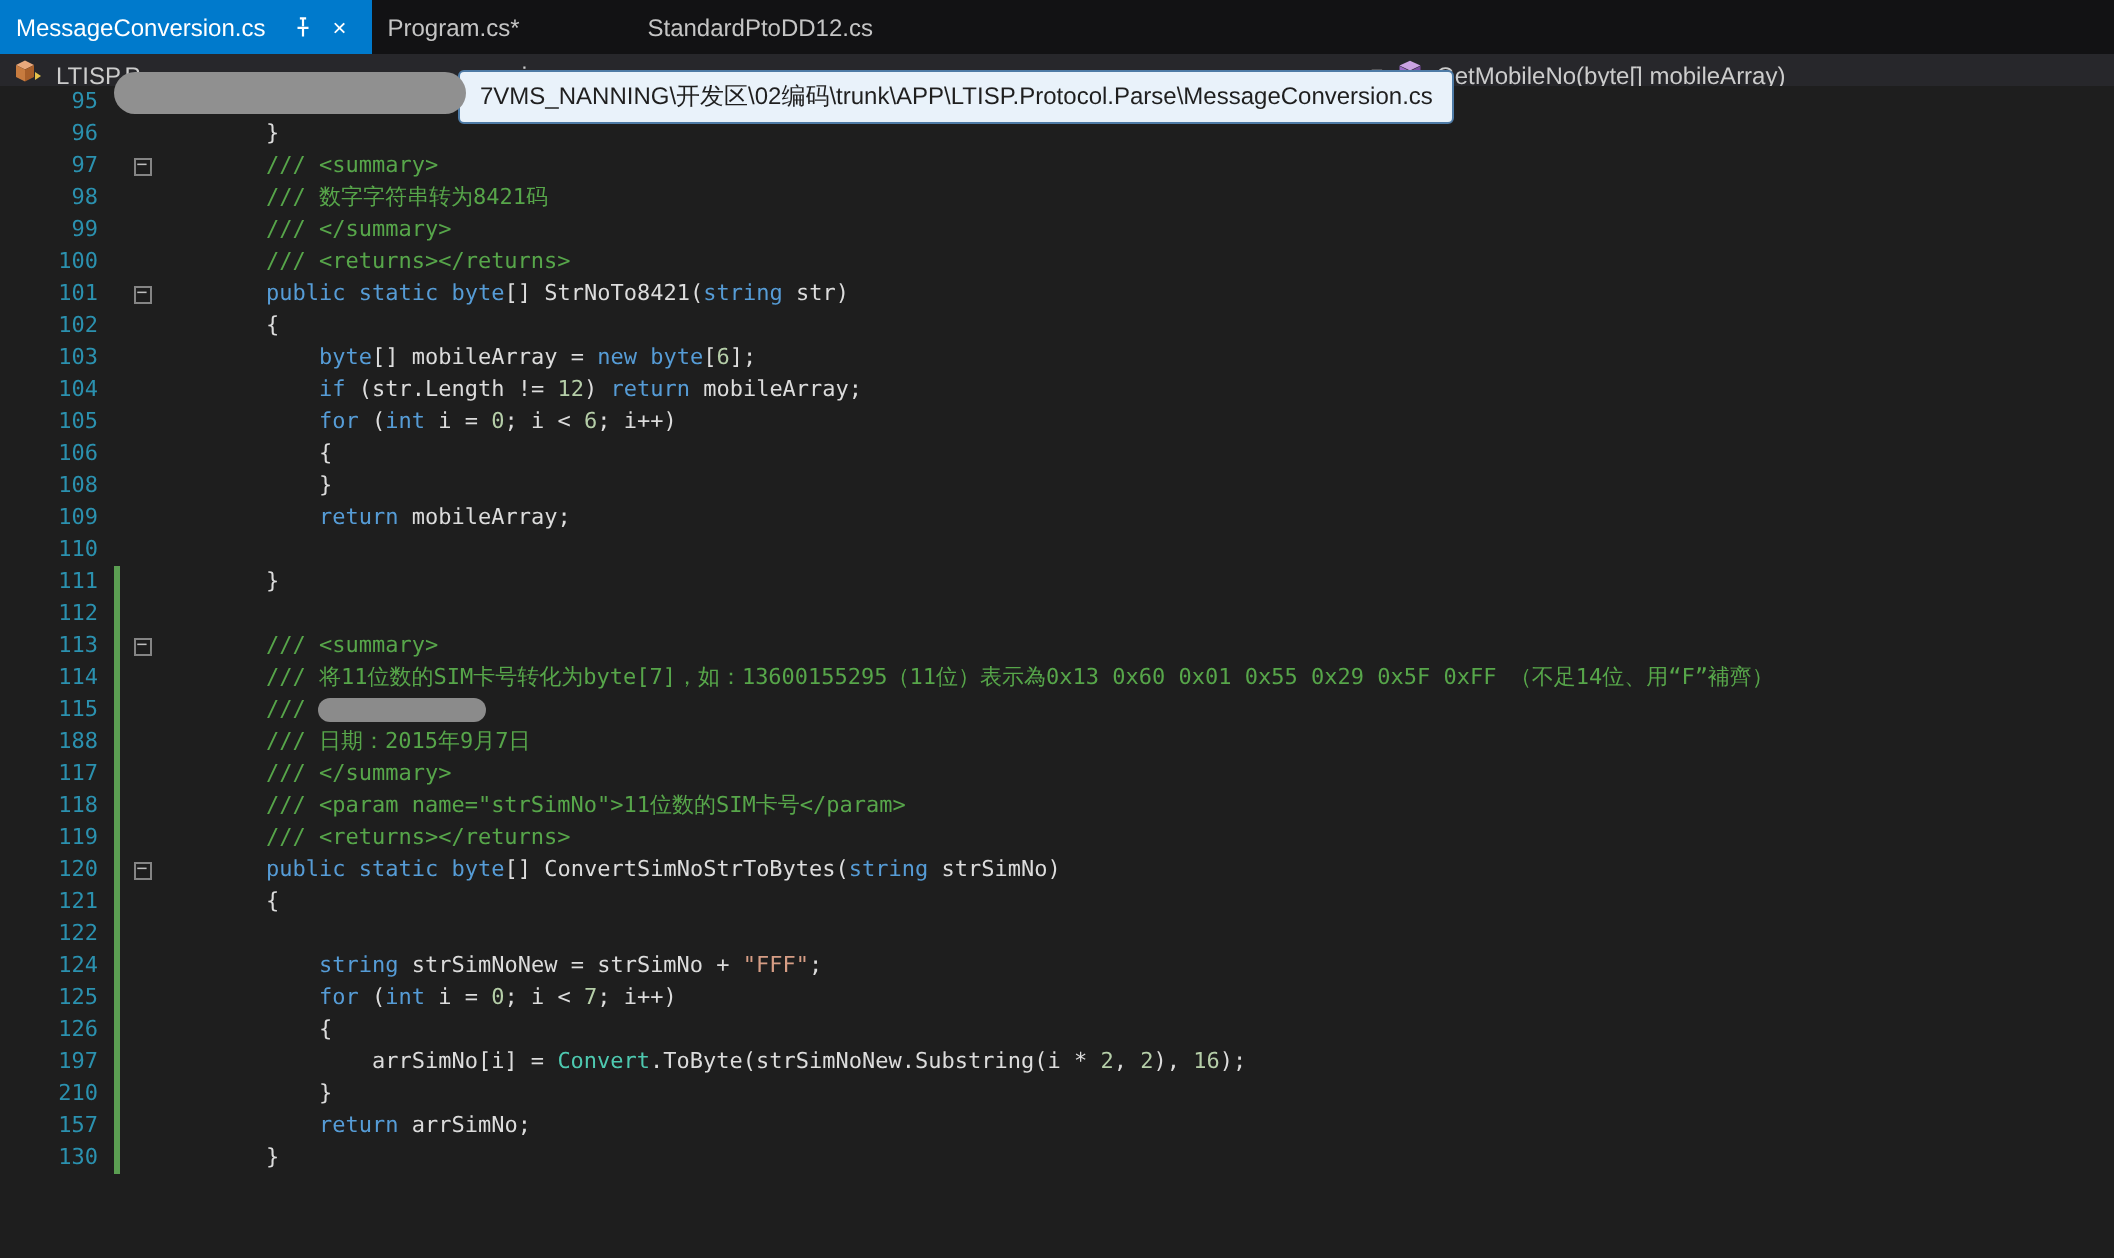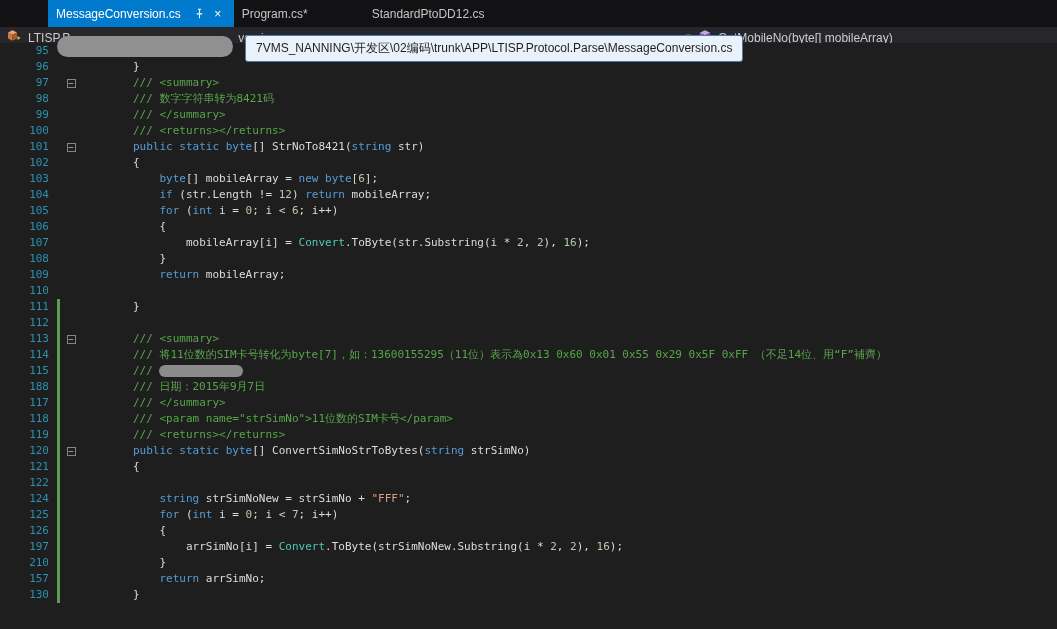--- a/index.html
+++ b/index.html
@@ -3,21 +3,21 @@
 <meta charset="utf-8">
 <style>
   html,body{margin:0;padding:0;}
   body{
     width:1057px;height:629px;overflow:hidden;
     background:#1E1E1E;
     font-family:"Liberation Sans",sans-serif;
     position:relative;
   }
   
-  .tabbar{height:27px;background:#121214;display:flex;align-items:stretch;padding-left:48px;}
+  .tabbar{height:27px;background:#121214;display:flex;align-items:stretch;}
   .tab{display:flex;align-items:center;color:#C5C5C5;font-size:12px;padding:0 10px;white-space:nowrap;}
   .tab.active{background:#007ACC;color:#FFFFFF;padding:0 8px;}
   .tab.active .tab-label{margin-right:9px;}
   .tab-icon{width:16px;height:16px;display:flex;align-items:center;justify-content:center;margin-left:2px;}
   .tab-close{font-size:12px;line-height:16px;color:#FFFFFF;}
   .tab.t2{width:130px;box-sizing:border-box;padding:0 0 0 8px;}
   .tab.t3{padding:0 0 0 8px;text-align:right;}
   
   .navbar{height:21px;background:#27272B;position:relative;font-size:12px;color:#CCCCCC;}
   .nav-left{position:absolute;left:6px;top:0;height:21px;display:flex;align-items:center;gap:6px;}
@@ -32,21 +32,21 @@
   .chg{width:7px;flex:none;box-sizing:border-box;}
   .chg.on{background:var(--change_bar);background-clip:content-box;padding-left:2px;padding-right:2px;}
   .fold{width:18px;flex:none;display:flex;align-items:center;justify-content:center;}
   .foldbox{width:9px;height:9px;box-sizing:border-box;border:1px solid #858585;color:#BEBEBE;
            font-size:9px;line-height:7px;text-align:center;display:block;background:#1E1E1E;}
   .code{white-space:pre;color:var(--plain);}
   .seg-k{color:var(--keyword);} .seg-c{color:var(--comment);} .seg-s{color:var(--string);}
   .seg-n{color:var(--number);} .seg-t{color:var(--type);} .seg-p{color:var(--plain);}
   .redact-inline{display:inline-block;width:84px;height:12px;border-radius:6px;background:#8B8B8B;vertical-align:middle;}
   
-  .tooltip{position:absolute;left:245px;top:35px;z-index:30;white-space:nowrap;
+  .tooltip{position:absolute;left:229px;top:35px;z-index:30;white-space:nowrap;
            background:var(--tooltip_bg);color:#1F1F1F;border:1px solid #4E7BA6;border-radius:3px;
            padding:4px 10px;font-size:12px;}
   .blob-top{position:absolute;left:57px;top:36px;width:176px;height:21px;border-radius:11px;
             background:#909090;z-index:40;}
 </style>
 </head>
 <body>
 
 <div class="tabbar">
   <div class="tab active">
@@ -164,26 +164,20 @@
       <div class="fold"></div>
       <div class="code"><span class="seg-p">            </span><span class="seg-k">for</span><span class="seg-p"> (</span><span class="seg-k">int</span><span class="seg-p"> i = </span><span class="seg-n">0</span><span class="seg-p">; i &lt; </span><span class="seg-n">6</span><span class="seg-p">; i++)</span></div>
     </div>
     <div class="row">
       <div class="num">106</div>
       <div class="chg"></div>
       <div class="fold"></div>
       <div class="code"><span class="seg-p">            {</span></div>
     </div>
     <div class="row">
-      <div class="num">107</div>
-      <div class="chg"></div>
-      <div class="fold"></div>
-      <div class="code"><span class="seg-p">                mobileArray[i] = </span><span class="seg-t">Convert</span><span class="seg-p">.ToByte(str.Substring(i * </span><span class="seg-n">2</span><span class="seg-p">, </span><span class="seg-n">2</span><span class="seg-p">), </span><span class="seg-n">16</span><span class="seg-p">);</span></div>
-    </div>
-    <div class="row">
       <div class="num">108</div>
       <div class="chg"></div>
       <div class="fold"></div>
       <div class="code"><span class="seg-p">            }</span></div>
     </div>
     <div class="row">
       <div class="num">109</div>
       <div class="chg"></div>
       <div class="fold"></div>
       <div class="code"><span class="seg-p">            </span><span class="seg-k">return</span><span class="seg-p"> mobileArray;</span></div>

